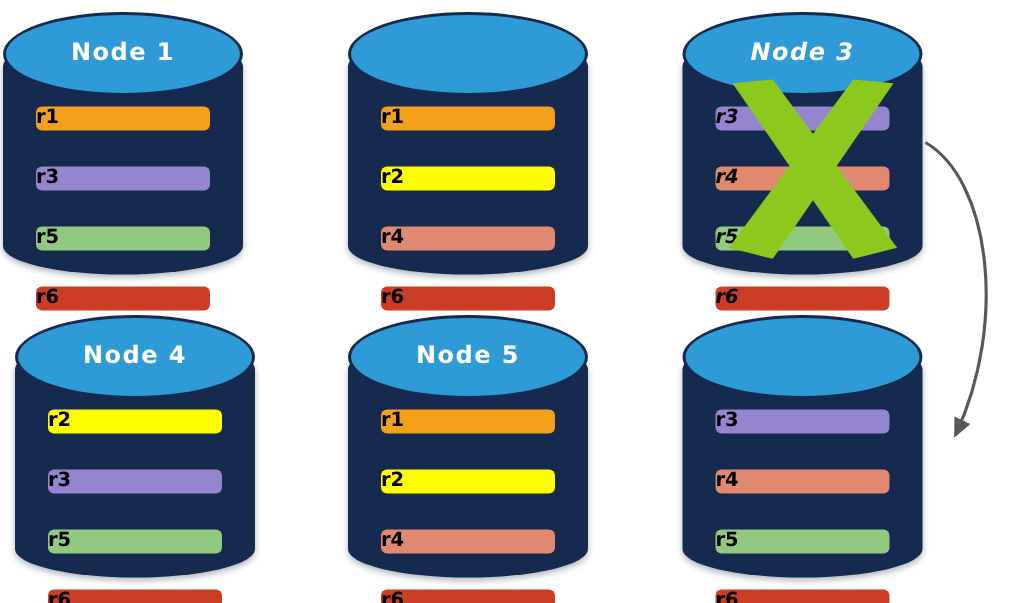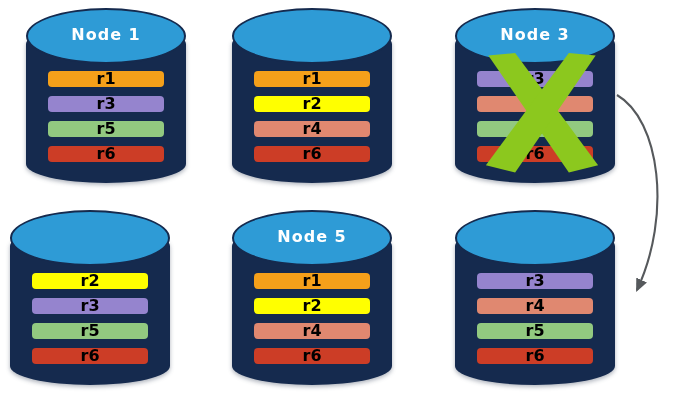--- a/index.html
+++ b/index.html
@@ -62,24 +62,24 @@
   .replicas {
     position: absolute;
     left: 22px;
     top: 63px;
     width: 116px;
     z-index: 2;
   }
   .replica {
     height: 16px;
     line-height: 16px;
-    margin-bottom: 9px;
+    margin-bottom: 24px;
     border-radius: 4px;
-    text-align: center;
-    font-size: 16px;
+    text-align: left;
+    font-size: 13px;
     font-weight: bold;
     color: #000000;
   }
   .xmark {
     position: absolute;
     z-index: 5;
     pointer-events: none;
   }
   .arrow-layer {
     position: absolute;
@@ -87,59 +87,60 @@
     width: 676px;
     height: 402px;
     z-index: 6;
     pointer-events: none;
   }
 </style>
 </head>
 <body>
 
 <div id="canvas">
-    <div class="node" style="left: 26px; top: 8px; padding-left: 16px;">
+    <div class="node" style="left: 2px; top: 8px; padding-left: 16px;">
       <div class="cyl-body"></div>
       <div class="cyl-top"></div>
       <div class="node-label">Node 1</div>
       <div class="replicas">
         <div class="replica" style="background: rgb(245, 160, 26);">r1</div>
         <div class="replica" style="background: rgb(149, 132, 206);">r3</div>
         <div class="replica" style="background: rgb(146, 201, 128);">r5</div>
         <div class="replica" style="background: rgb(204, 61, 38);">r6</div>
       </div>
     </div>
     <div class="node" style="left: 232px; top: 8px;">
       <div class="cyl-body"></div>
       <div class="cyl-top"></div>
       <div class="replicas">
         <div class="replica" style="background: rgb(245, 160, 26);">r1</div>
         <div class="replica" style="background: rgb(255, 255, 0);">r2</div>
         <div class="replica" style="background: rgb(224, 136, 112);">r4</div>
         <div class="replica" style="background: rgb(204, 61, 38);">r6</div>
       </div>
     </div>
-    <div class="node" style="left: 455px; top: 8px;">
+    <div class="node" style="left: 455px; top: 8px; font-style: italic;">
       <div class="cyl-body"></div>
       <div class="cyl-top"></div>
       <div class="node-label">Node 3</div>
       <div class="replicas">
         <div class="replica" style="background: rgb(149, 132, 206);">r3</div>
         <div class="replica" style="background: rgb(224, 136, 112);">r4</div>
         <div class="replica" style="background: rgb(146, 201, 128);">r5</div>
         <div class="replica" style="background: rgb(204, 61, 38);">r6</div>
       </div>
       <svg class="xmark" viewBox="0 0 100 100" width="122" height="140" style="left: 26px; top: 36px;">
         <path d="M6,2 L28,0 L96,92 L72,98 Z" fill="#8cc81e"></path>
         <path d="M94,2 L72,0 L4,92 L28,98 Z" fill="#8cc81e"></path>
       </svg>
     </div>
     <div class="node" style="left: 10px; top: 210px;">
       <div class="cyl-body"></div>
       <div class="cyl-top"></div>
+      <div class="node-label">Node 4</div>
       <div class="replicas">
         <div class="replica" style="background: rgb(255, 255, 0);">r2</div>
         <div class="replica" style="background: rgb(149, 132, 206);">r3</div>
         <div class="replica" style="background: rgb(146, 201, 128);">r5</div>
         <div class="replica" style="background: rgb(204, 61, 38);">r6</div>
       </div>
     </div>
     <div class="node" style="left: 232px; top: 210px;">
       <div class="cyl-body"></div>
       <div class="cyl-top"></div>

